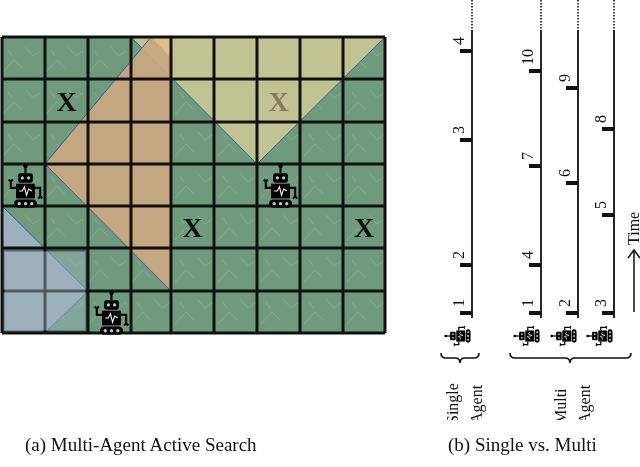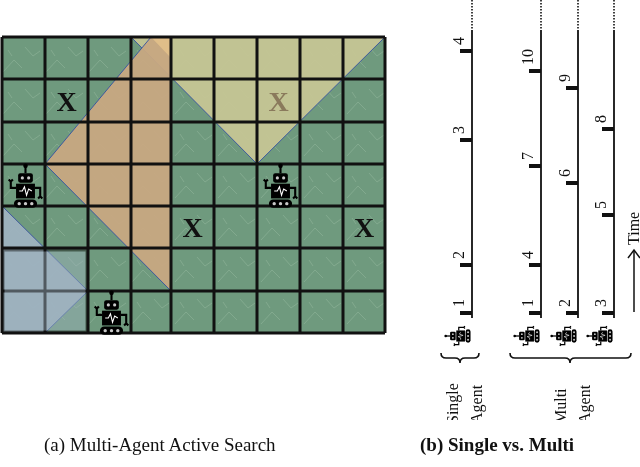--- a/index.html
+++ b/index.html
@@ -1,20 +1,20 @@
 <!DOCTYPE html>
 <html><head>
 <meta charset="utf-8">
 <style>
   html, body { margin:0; padding:0; background:#ffffff; }
   body { width:640px; height:467px; position:relative; overflow:hidden; font-family:"Liberation Serif", "DejaVu Serif", serif; }
   #fig-a { position:absolute; left:0; top:0; width:400px; height:400px; }
   .caption { position:absolute; top:434px; font-size:19px; color:#111; white-space:nowrap; }
-  #cap-a { left:44px; }
-  #cap-b { left:420px;font-weight:bold; }
+  #cap-a { left:25px; }
+  #cap-b { left:448px; }
   svg text { font-family:"Liberation Serif", "DejaVu Serif", serif; }
 </style>
 </head>
 <body>
 
 <svg id="fig-a" viewBox="0 0 400 400" xmlns="http://www.w3.org/2000/svg">
   <defs>
     <pattern id="tex" width="43" height="42" patternUnits="userSpaceOnUse">
       <rect width="43" height="42" fill="#6f9a7e"></rect>
       <path d="M3 30 L14 18 L22 26 M25 5 L33 14 L40 9 M8 8 L12 14" stroke="#86ad92" stroke-width="0.8" fill="none"></path>

